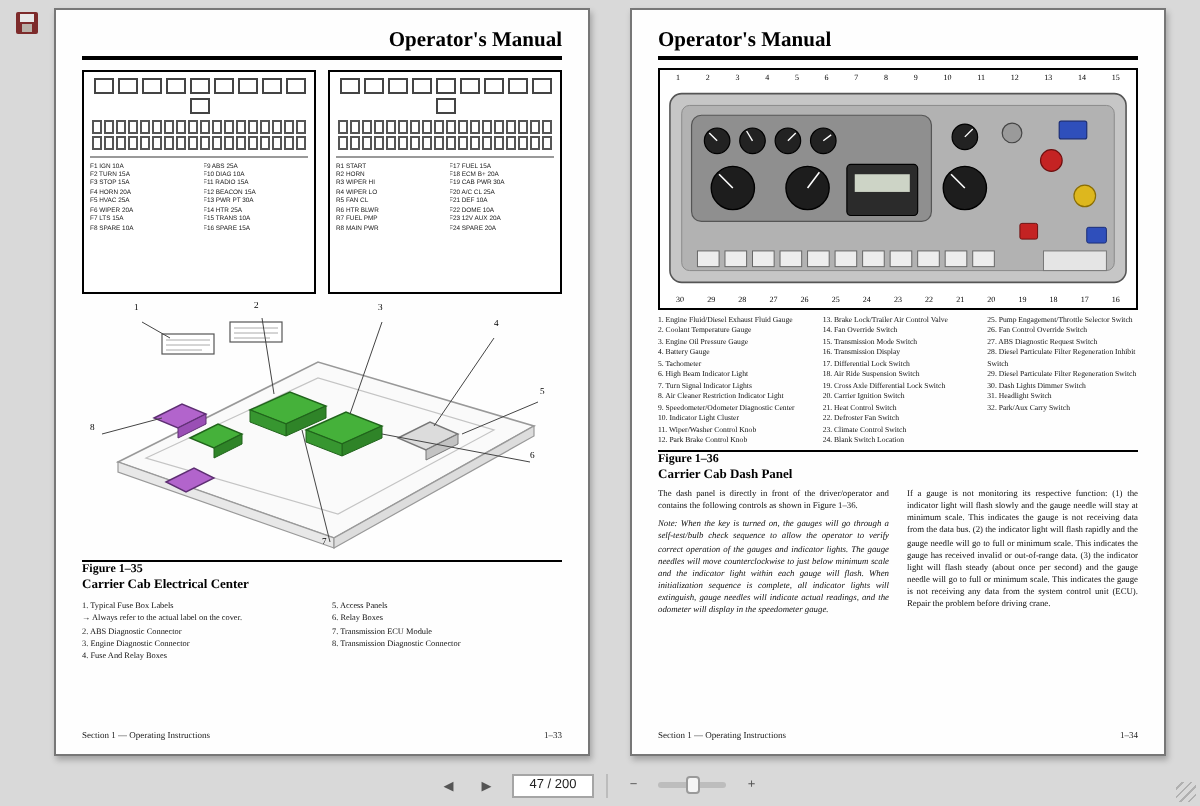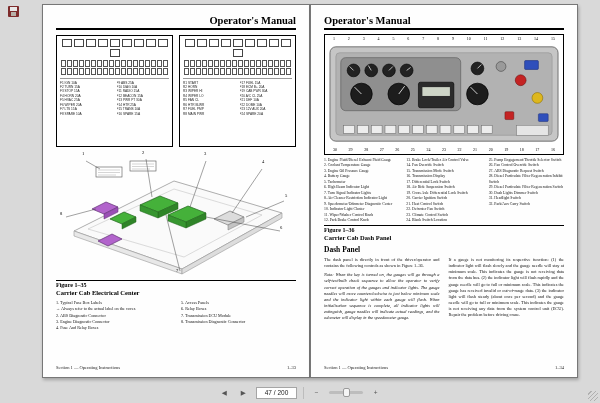--- a/index.html
+++ b/index.html
@@ -6,21 +6,21 @@
   html,body { width:600px; height:403px; }
   body { font-family:"Liberation Serif", serif; background:#d9d9d9; position:relative; overflow:hidden; }
 
   .viewer { position:absolute; inset:0; }
 
   
   .save-icon { position:absolute; top:6px; left:8px; width:11px; height:11px; background:#7d2b2b; border-radius:1px; cursor:pointer; }
   .save-icon::before { content:""; position:absolute; left:2px; top:1px; right:2px; height:4px; background:#e8e8e8; }
   .save-icon::after { content:""; position:absolute; left:3px; bottom:1px; right:3px; height:4px; background:#b8b0a8; }
 
-  .pages { position:absolute; top:4px; left:42px; display:flex; gap:0; }
+  .pages { position:absolute; top:4px; left:27px; display:flex; gap:20px; }
   .page { width:268px; height:374px; background:#fefefe; border:1px solid #777; box-shadow:1px 2px 3px rgba(0,0,0,.25); position:relative; padding:10px 13px; }
 
   .manual-title { font-size:10.5px; font-weight:bold; color:#000; }
   .ta-right { text-align:right; }
   .rule { height:1.5px; background:#000; margin-top:2px; }
 
   
   .fuse-row { display:flex; gap:6px; margin-top:5px; }
   .fuse-box { flex:1; height:112px; border:1px solid #000; padding:3px 3px 2px; display:flex; flex-direction:column; overflow:hidden; background:#fff; }
   .grid-a { display:flex; flex-wrap:wrap; gap:2px; justify-content:center; }
@@ -441,21 +441,20 @@
             <div class="legend-item">31. Headlight Switch</div>
             <div class="legend-item">32. Park/Aux Carry Switch</div>
           </div>
       </div>
 
       <div class="fig-caption">
         <div class="fig-label">Figure 1–36</div>
         <div class="fig-title">Carrier Cab Dash Panel</div>
       </div>
 
-      <div class="section-heading">Dash Panel</div>
 
       <div class="body-cols">
         <div class="body-col">
           <p>The dash panel is directly in front of the driver/operator and contains the following controls as shown in Figure 1–36.</p>
           <p class="note">Note: When the key is turned on, the gauges will go through a self-test/bulb check sequence to allow the operator to verify correct operation of the gauges and indicator lights. The gauge needles will move counterclockwise to just below minimum scale and the indicator light within each gauge will flash. When initialization sequence is complete, all indicator lights will extinguish, gauge needles will indicate actual readings, and the odometer will display in the speedometer gauge.</p>
         </div>
         <div class="body-col">
           <p>If a gauge is not monitoring its respective function: (1) the indicator light will flash slowly and the gauge needle will stay at minimum scale. This indicates the gauge is not receiving data from the data bus. (2) the indicator light will flash rapidly and the gauge needle will go to full or minimum scale. This indicates the gauge has received invalid or out-of-range data. (3) the indicator light will flash steady (about once per second) and the gauge needle will go to full or minimum scale. This indicates the gauge is not receiving any data from the system control unit (ECU). Repair the problem before driving crane.</p>
         </div>
       </div>

